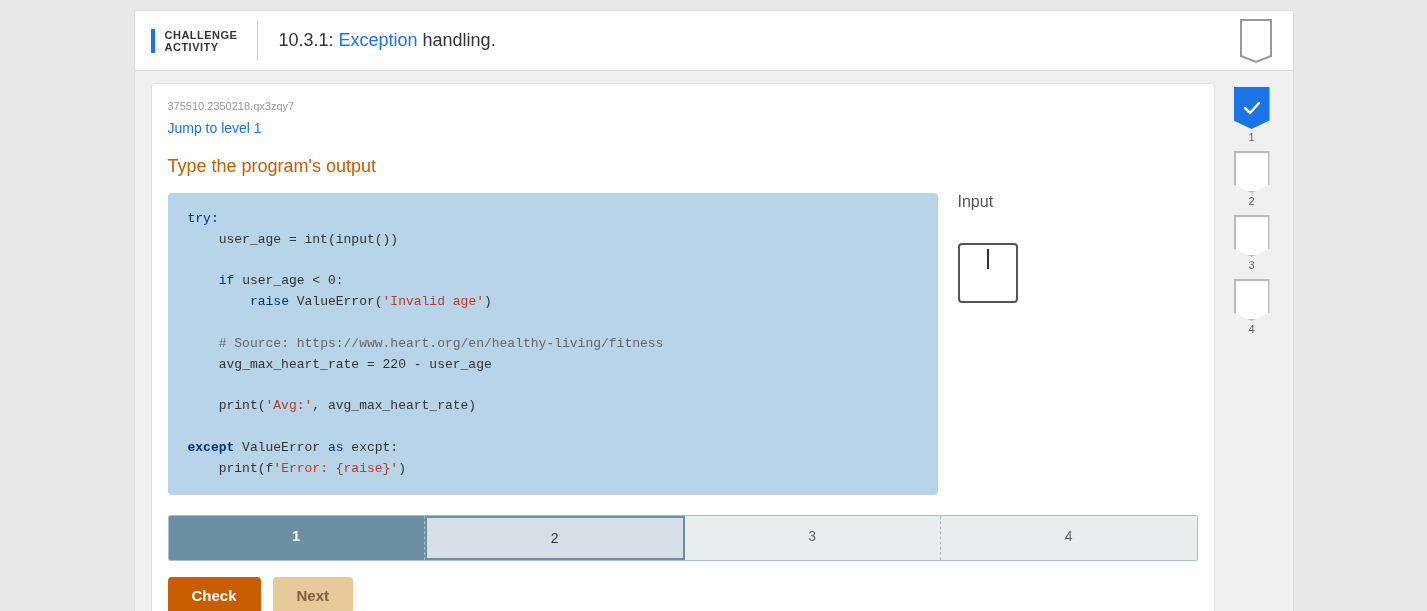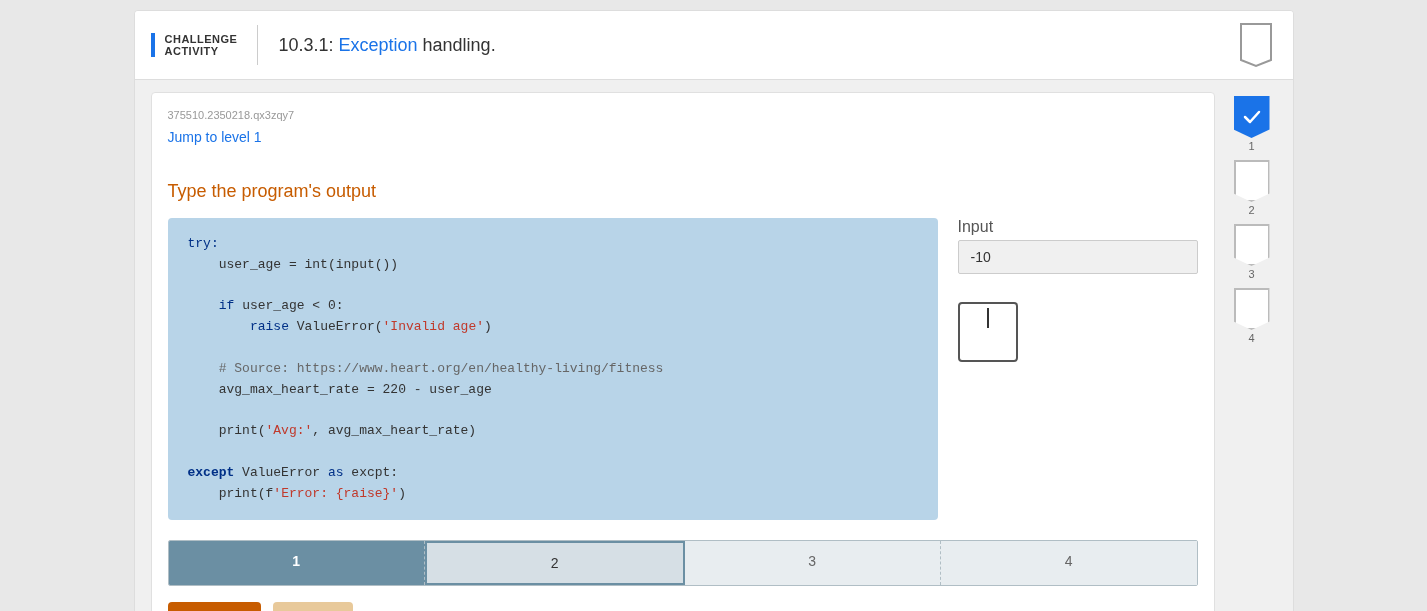--- a/index.html
+++ b/index.html
@@ -18,21 +18,21 @@
       overflow: hidden;
     }
 
     
     .header {
       display: flex;
       align-items: center;
       background: #fff;
       border-bottom: 1px solid #ddd;
       padding: 15px 16px;
-      height: 69px;
+      height: 60px;
     }
     .challenge-label {
       display: flex;
       flex-direction: column;
       border-left: 4px solid #1a73e8;
       padding-left: 10px;
       margin-right: 20px;
     }
     .challenge-label .top {
       font-weight: bold;
@@ -65,21 +65,21 @@
     .session-id {
       font-size: 11px;
       color: #999;
       margin-bottom: 8px;
     }
     .jump-link {
       color: #1a73e8;
       font-size: 14px;
       cursor: pointer;
       text-decoration: none;
-      margin-bottom: 24px;
+      margin-bottom: 8px;
       display: inline-block;
     }
     .instruction {
       text-align: left;
       color: #c75c00;
       font-size: 18px;
       margin: 12px 0 16px 0;
     }
 
     
@@ -254,21 +254,20 @@
     avg_max_heart_rate = 220 - user_age
 
     print(<span class="str">'Avg:'</span>, avg_max_heart_rate)
 
 <span class="kw-except">except</span> ValueError <span class="kw">as</span> excpt:
     print(f<span class="str">'Error: {raise}'</span>)</div>
 
         <div class="io-panel">
           <div>
             <div class="io-label">Input</div>
-            <input type="text" class="io-input" value="-10" readonly="" style="pointer-events: none;">
           </div>
           <div>
             <div class="output-box">
               <div class="cursor-blink"></div>
             </div>
           </div>
         </div>
       </div>
       
       

